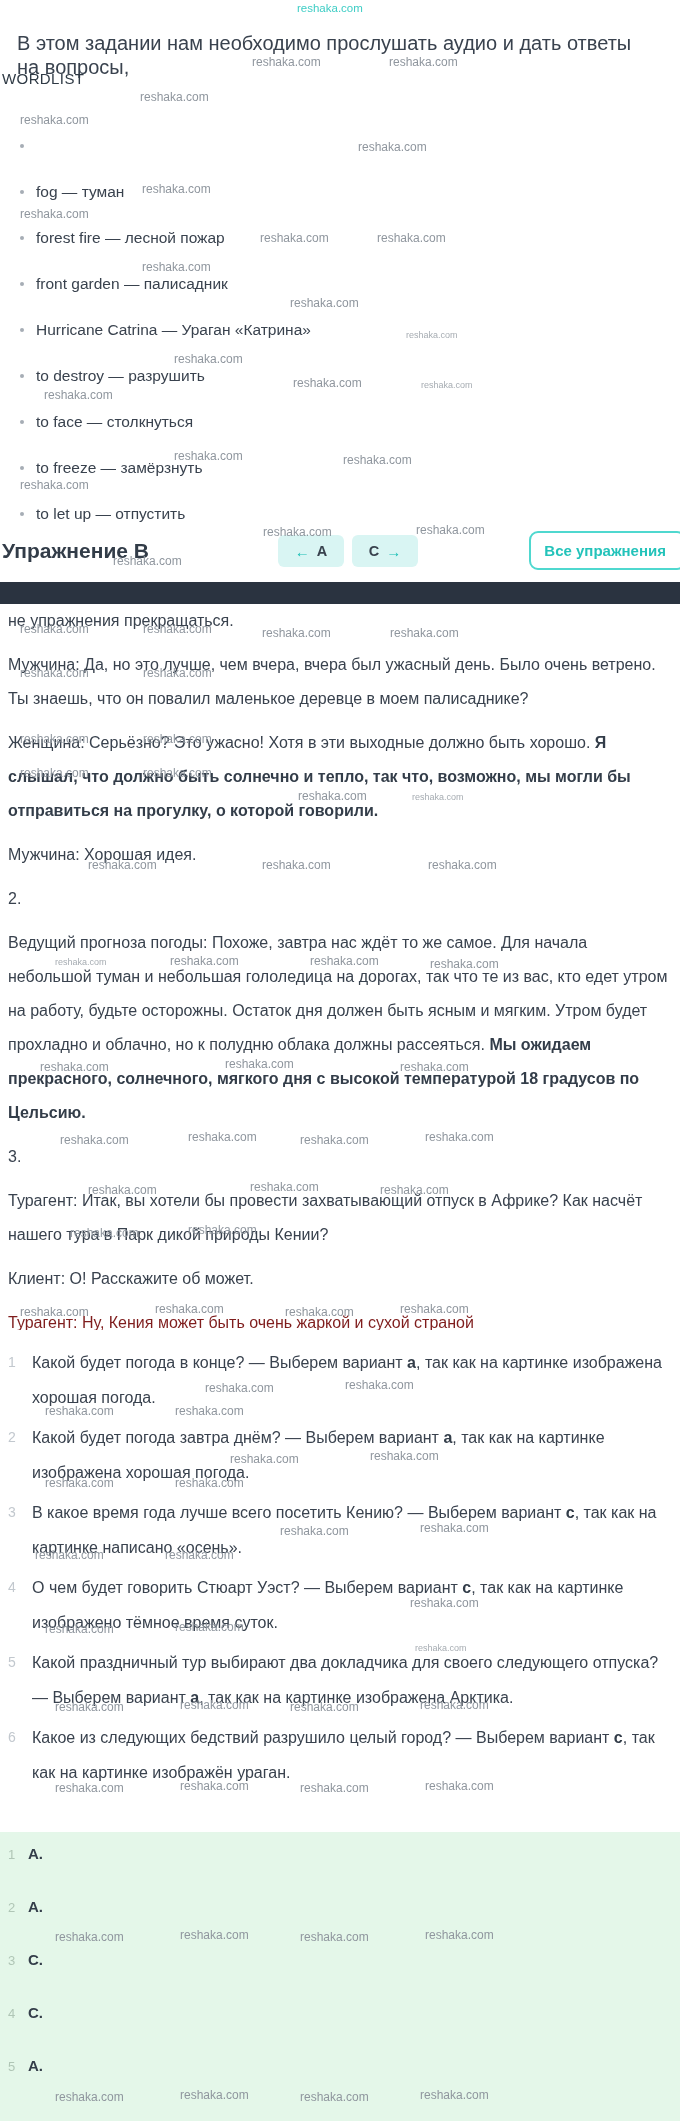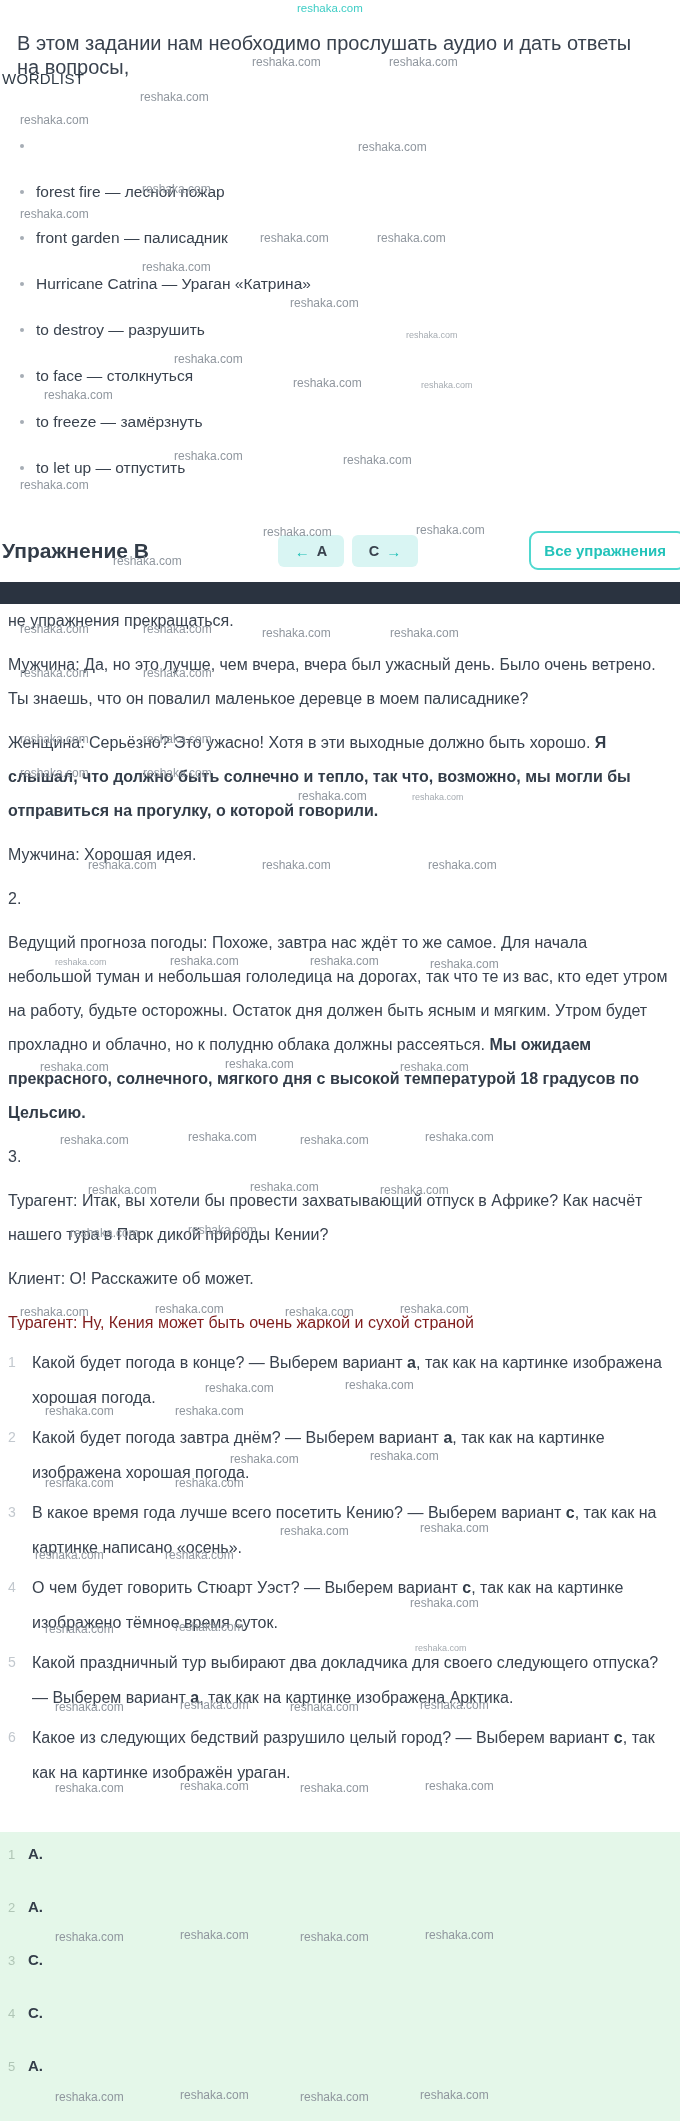--- a/index.html
+++ b/index.html
@@ -68,20 +68,24 @@
 
 <div class="page">
 
   <p class="intro">В этом задании нам необходимо прослушать аудио и дать ответы на вопросы,</p>
 
   <h2 class="wl-title">WORDLIST</h2>
 
   <ul class="wordlist">
       <li>
         <span class="dot"></span>
+      </li>
+      <li>
+        <span class="dot"></span>
+        <span>fog — туман</span>
       </li>
       <li>
         <span class="dot"></span>
         <span>forest fire — лесной пожар</span>
       </li>
       <li>
         <span class="dot"></span>
         <span>front garden — палисадник</span>
       </li>
       <li>

